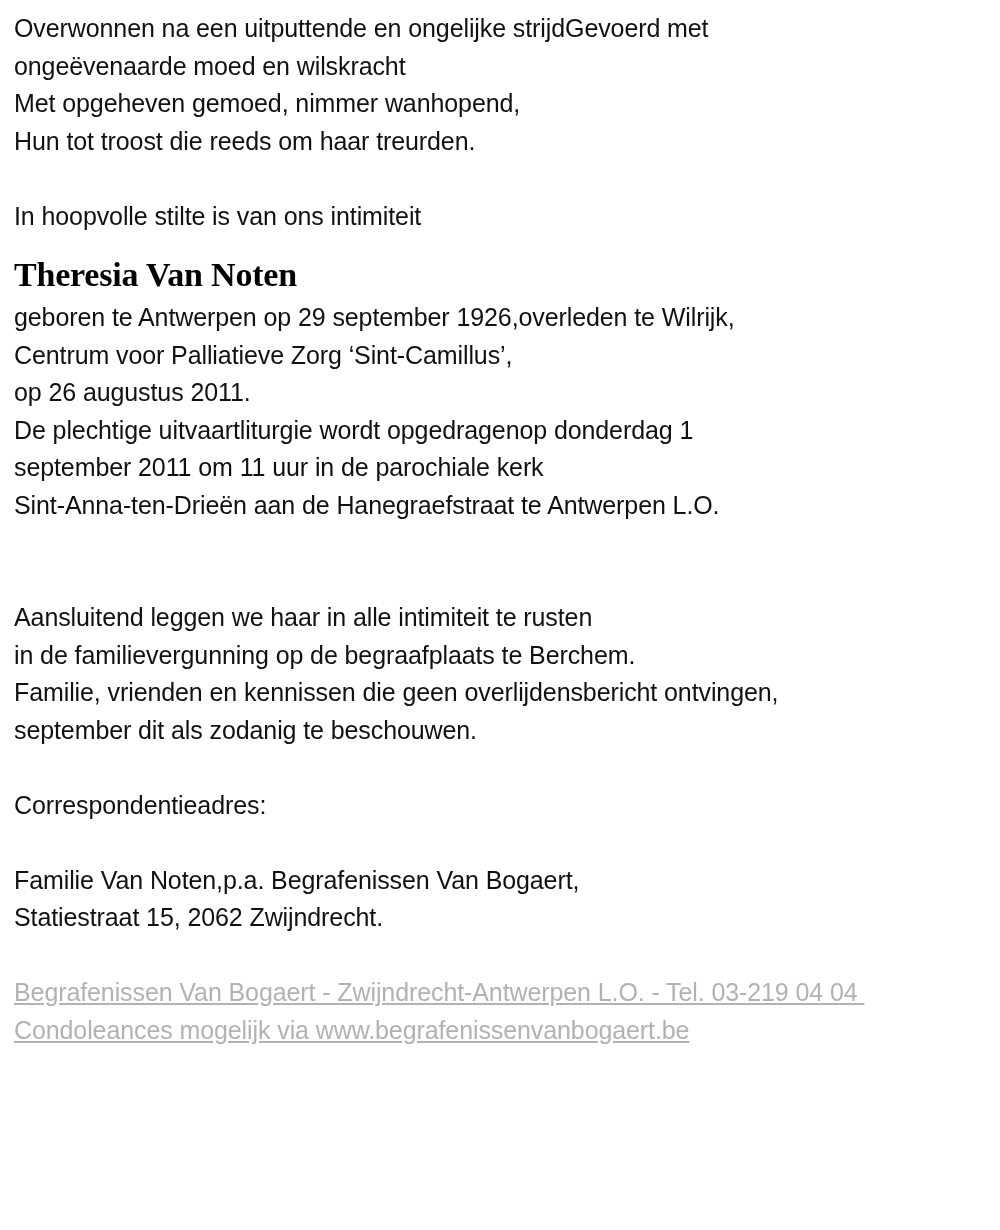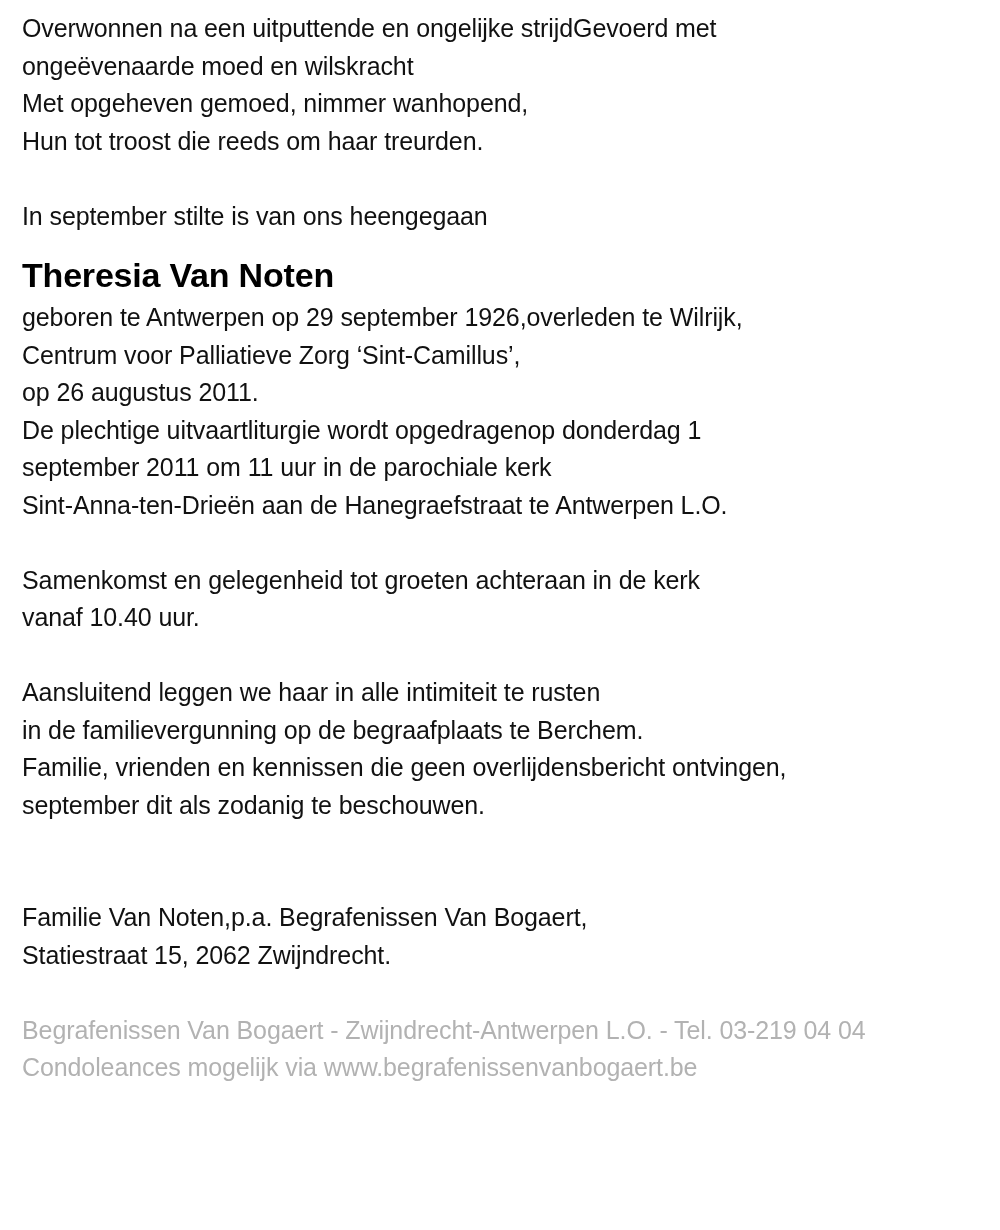--- a/index.html
+++ b/index.html
@@ -8,21 +8,21 @@
     background: #ffffff;
   }
   body {
     width: 1000px;
     height: 1230px;
     font-family: "Liberation Sans", sans-serif;
     color: #111111;
     overflow: hidden;
   }
   .notice {
-    padding: 10px 10px 0 22px;
+    padding: 10px 10px 0 14px;
     box-sizing: border-box;
     width: 1000px;
   }
   .block {
     font-size: 25px;
     line-height: 37.5px;
     color: #111111;
     white-space: pre-wrap;
     letter-spacing: -0.1px;
   }
@@ -32,68 +32,69 @@
   .spacer-sm {
     height: 18px;
   }
   .deceased-name {
     font-size: 34px;
     line-height: 44px;
     font-weight: bold;
     color: #000000;
     letter-spacing: -0.2px;
     margin-bottom: 2px;
+    font-family: Liberation Serif, serif;
   }
   .footer {
     font-size: 25px;
     line-height: 37.5px;
     color: #b2b2b2;
     white-space: pre-wrap;
     letter-spacing: -0.1px;
+    text-decoration: underline;
   }
 </style>
 </head>
 <body>
 
 <div class="notice">
 
   <div class="block">Overwonnen na een uitputtende en ongelijke strijdGevoerd met
 ongeëvenaarde moed en wilskracht
 Met opgeheven gemoed, nimmer wanhopend,
 Hun tot troost die reeds om haar treurden.</div>
 
   <div class="spacer"></div>
 
-  <div class="block">In september stilte is van ons heengegaan</div>
+  <div class="block">In hoopvolle stilte is van ons intimiteit</div>
 
   <div class="spacer-sm"></div>
 
   <div class="deceased-name">Theresia Van Noten</div>
 
   <div class="block">geboren te Antwerpen op 29 september 1926,overleden te Wilrijk,
 Centrum voor Palliatieve Zorg ‘Sint-Camillus’,
 op 26 augustus 2011.
 De plechtige uitvaartliturgie wordt opgedragenop donderdag 1
 september 2011 om 11 uur in de parochiale kerk
 Sint-Anna-ten-Drieën aan de Hanegraefstraat te Antwerpen L.O.</div>
 
   <div class="spacer"></div>
 
-  <div class="block">Samenkomst en gelegenheid tot groeten achteraan in de kerk
-vanaf 10.40 uur.</div>
 
   <div class="spacer"></div>
 
   <div class="block">Aansluitend leggen we haar in alle intimiteit te rusten
 in de familievergunning op de begraafplaats te Berchem.
 Familie, vrienden en kennissen die geen overlijdensbericht ontvingen,
 september dit als zodanig te beschouwen.</div>
 
   <div class="spacer"></div>
 
+  <div class="block">Correspondentieadres:</div>
 
   <div class="spacer"></div>
 
   <div class="block">Familie Van Noten,p.a. Begrafenissen Van Bogaert,
 Statiestraat 15, 2062 Zwijndrecht.</div>
 
   <div class="spacer"></div>
 
   <div class="footer">Begrafenissen Van Bogaert - Zwijndrecht-Antwerpen L.O. - Tel. 03-219 04 04 Condoleances mogelijk via www.begrafenissenvanbogaert.be</div>
 

